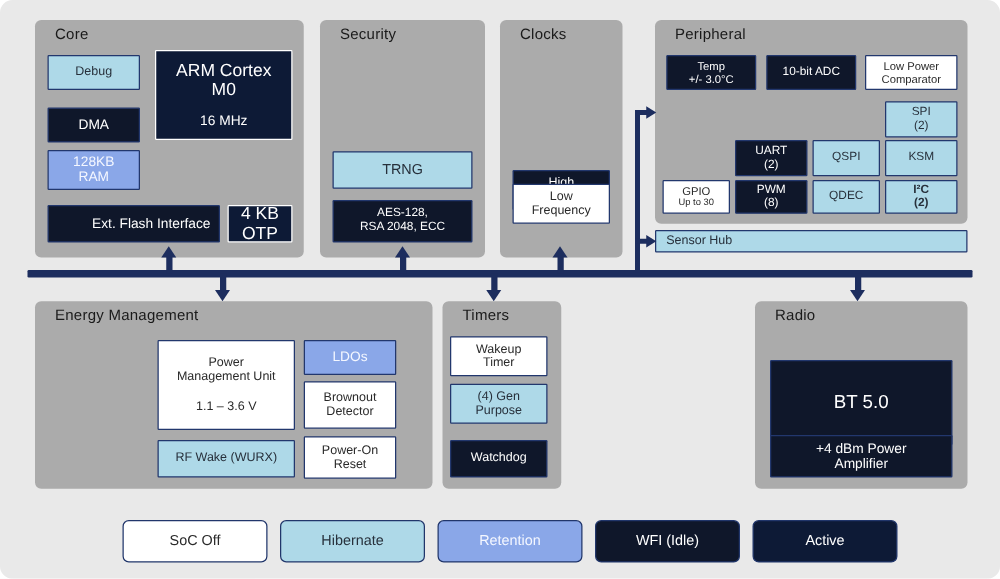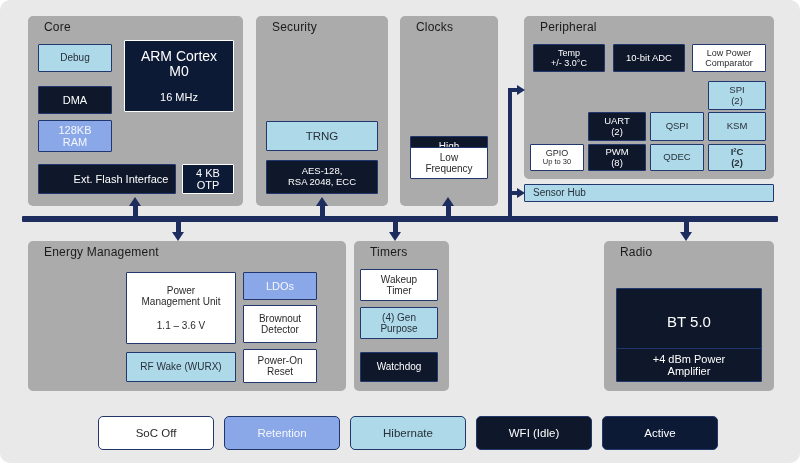--- a/index.html
+++ b/index.html
@@ -98,21 +98,21 @@
   <div class="blk st-wfi" style="left:38px;top:86px;width:74px;height:28px;font-size:11px;">
     <span>DMA</span>
   </div>
   <div class="blk st-retention" style="left:38px;top:120px;width:74px;height:32px;flex-direction:column;font-size:11px;">
     <span>128KB</span>
     <span>RAM</span>
   </div>
   <div class="blk st-wfi" style="left:38px;top:164px;width:138px;height:30px;font-size:11px;padding-left:28px;">
     <span>Ext.  Flash Interface</span>
   </div>
-  <div class="blk st-active" style="left:182px;top:164px;width:52px;height:30px;flex-direction:column;font-size:11px;">
+  <div class="blk st-active" style="left:182px;top:164px;width:52px;height:30px;flex-direction:column;font-size:14px;">
     <span>4 KB</span>
     <span>OTP</span>
   </div>
 
   <div class="group" style="left:256px;top:16px;width:132px;height:190px;">
     <div class="group-title">Security</div>
   </div>
   <div class="blk st-hibernate" style="left:266px;top:121px;width:112px;height:30px;font-size:11.5px;">
     <span>TRNG</span>
   </div>
@@ -265,26 +265,26 @@
   </div>
   <div class="blk st-wfi" style="left:616px;top:348px;width:146px;height:34px;flex-direction:column;font-size:11px;">
     <span>+4 dBm Power</span>
     <span>Amplifier</span>
   </div>
 
   <div id="legend">
     <div class="leg-item st-off">
       <span>SoC Off</span>
     </div>
+    <div class="leg-item st-hibernate">
+      <span>Hibernate</span>
+    </div>
     <div class="leg-item st-retention">
       <span>Retention</span>
     </div>
-    <div class="leg-item st-hibernate">
-      <span>Hibernate</span>
-    </div>
     <div class="leg-item st-wfi">
       <span>WFI (Idle)</span>
     </div>
     <div class="leg-item st-active">
       <span>Active</span>
     </div>
   </div>
 
 </div>
 

